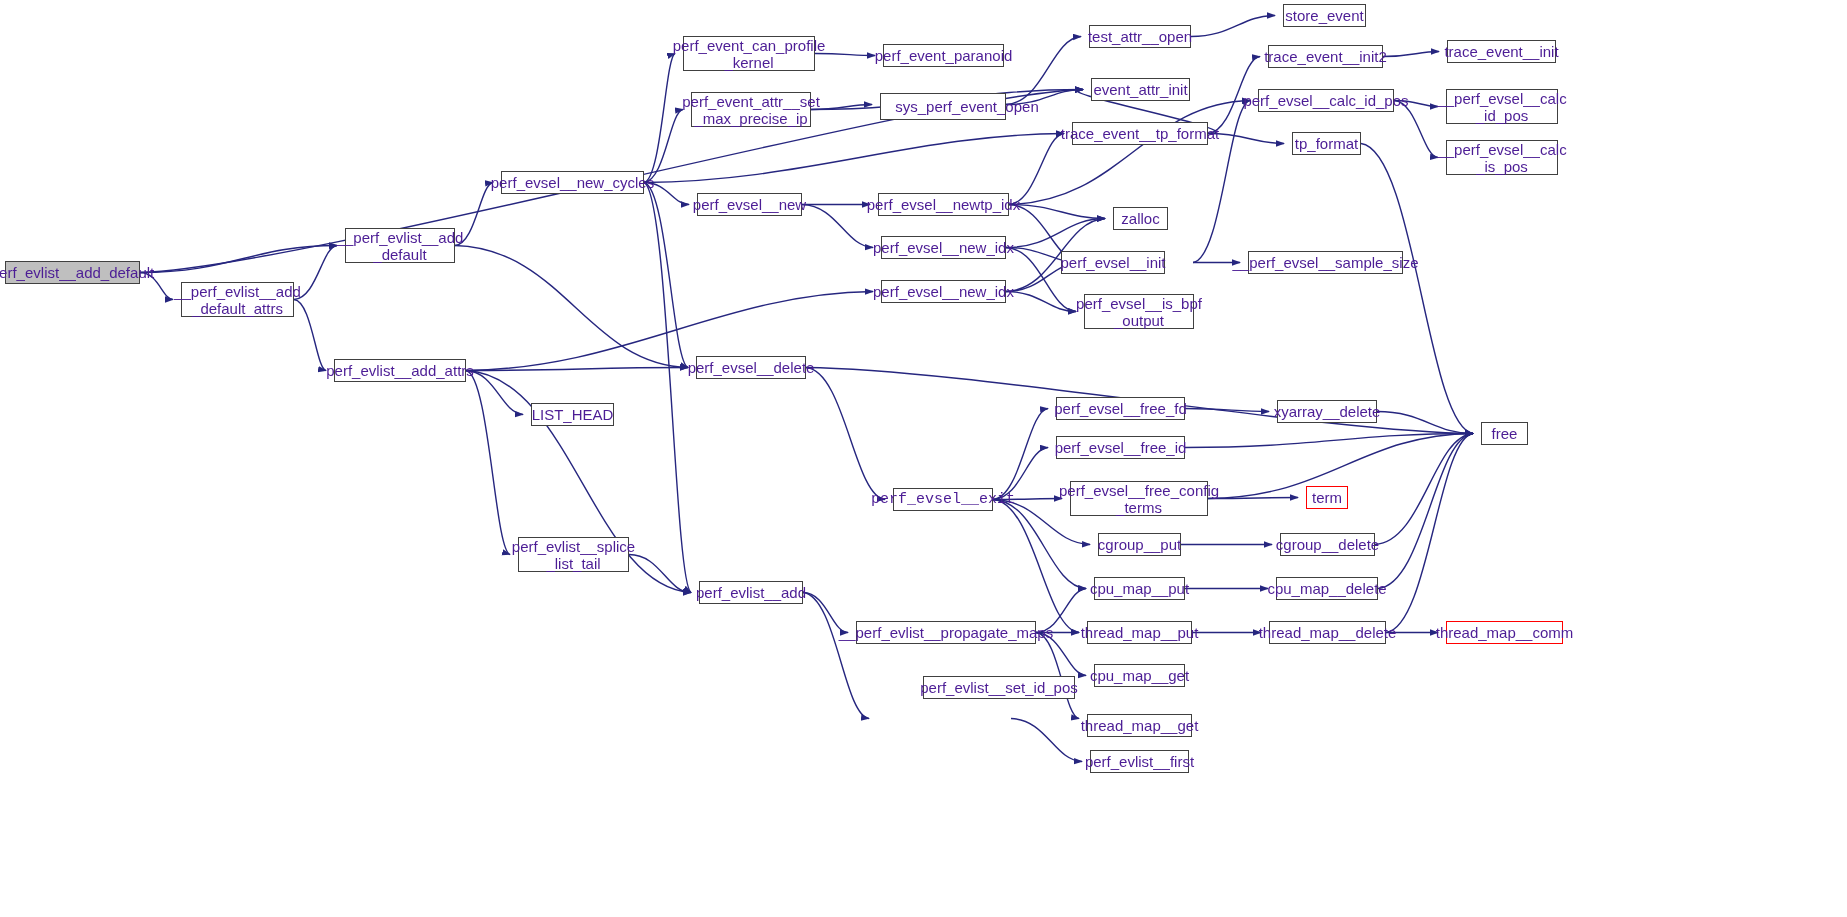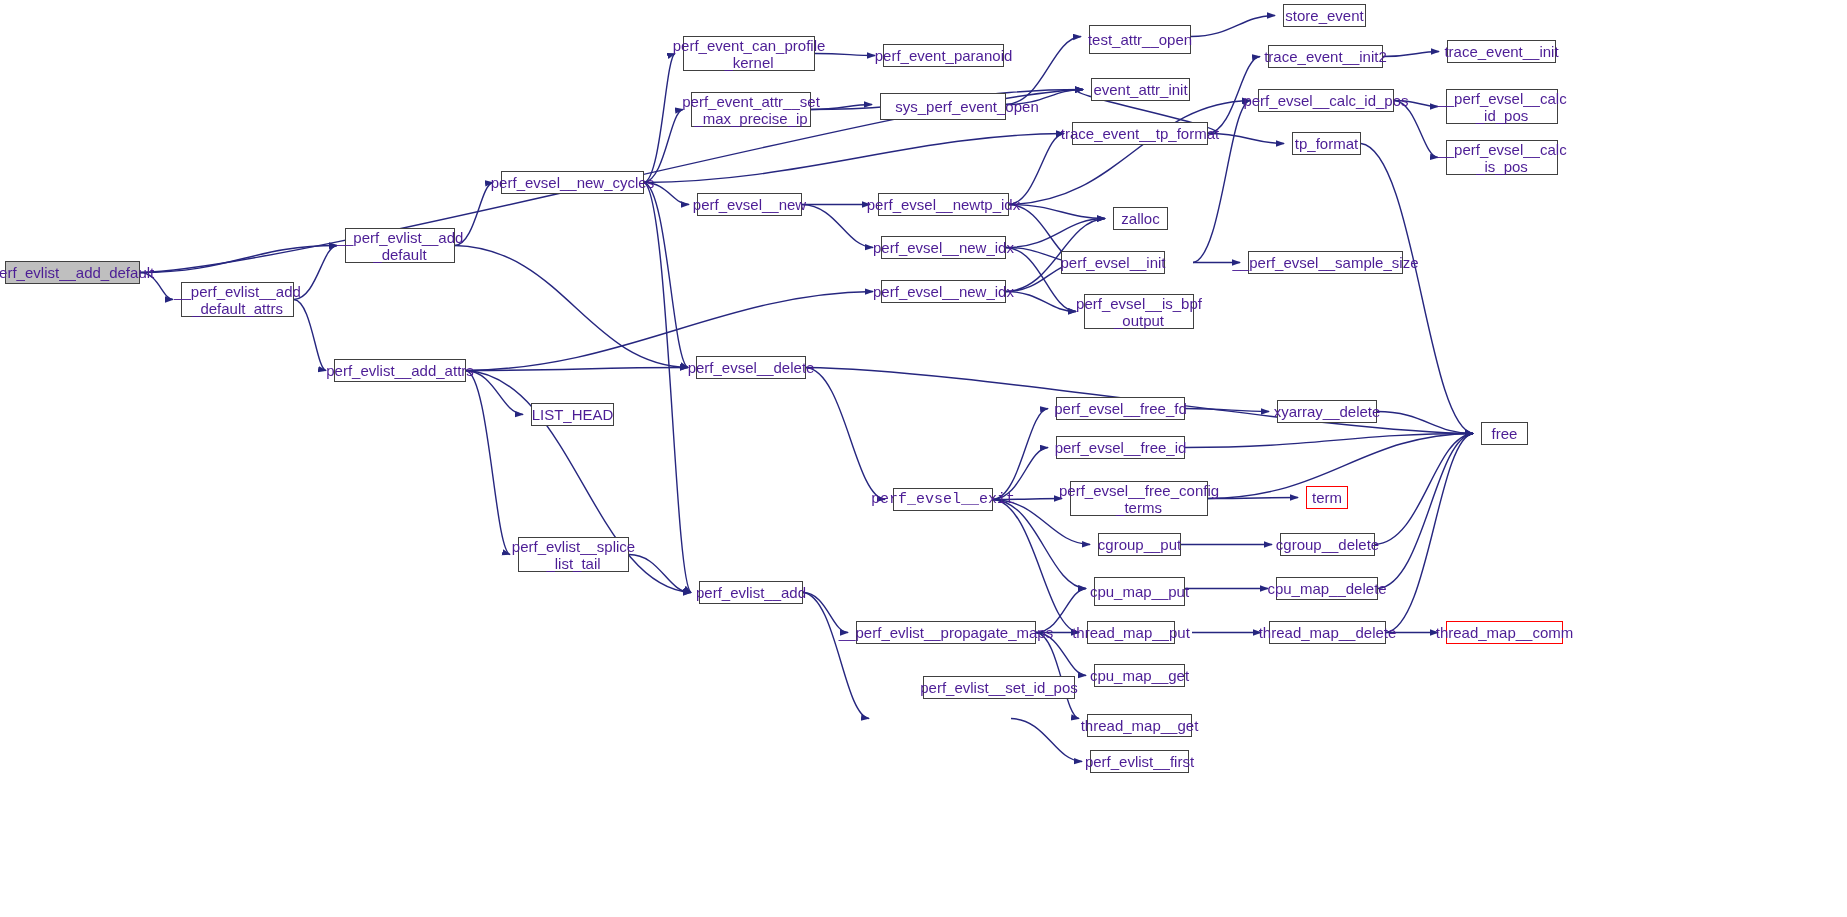--- a/index.html
+++ b/index.html
@@ -138,21 +138,21 @@
 _default_attrs</div>
     <div class="node" style="left: 345px; top: 228px; width: 110px; height: 35px;">__perf_evlist__add
 _default</div>
     <div class="node" style="left: 501px; top: 171px; width: 143px; height: 23px;">perf_evsel__new_cycles</div>
     <div class="node" style="left: 683px; top: 36px; width: 132px; height: 35px;">perf_event_can_profile
 _kernel</div>
     <div class="node" style="left: 691px; top: 92px; width: 120px; height: 35px;">perf_event_attr__set
 _max_precise_ip</div>
     <div class="node" style="left: 883px; top: 44px; width: 121px; height: 23px;">perf_event_paranoid</div>
     <div class="node" style="left: 880px; top: 93px; width: 126px; height: 27px; padding-left: 48px;">sys_perf_event_open</div>
-    <div class="node" style="left: 1089px; top: 25px; width: 102px; height: 29px;">test_attr__open</div>
+    <div class="node" style="left: 1089px; top: 25px; width: 102px; height: 23px;">test_attr__open</div>
     <div class="node" style="left: 1091px; top: 78px; width: 99px; height: 23px;">event_attr_init</div>
     <div class="node" style="left: 1072px; top: 122px; width: 136px; height: 23px;">trace_event__tp_format</div>
     <div class="node" style="left: 1283px; top: 4px; width: 83px; height: 23px;">store_event</div>
     <div class="node" style="left: 1268px; top: 45px; width: 115px; height: 23px;">trace_event__init2</div>
     <div class="node" style="left: 1258px; top: 89px; width: 136px; height: 23px;">perf_evsel__calc_id_pos</div>
     <div class="node" style="left: 1292px; top: 132px; width: 69px; height: 23px;">tp_format</div>
     <div class="node" style="left: 1447px; top: 40px; width: 109px; height: 23px;">trace_event__init</div>
     <div class="node" style="left: 1446px; top: 89px; width: 112px; height: 35px;">__perf_evsel__calc
 _id_pos</div>
     <div class="node" style="left: 1446px; top: 140px; width: 112px; height: 35px;">__perf_evsel__calc
@@ -172,22 +172,22 @@
     <div class="node" style="left: 696px; top: 356px; width: 110px; height: 23px;">perf_evsel__delete</div>
     <div class="node" style="left: 518px; top: 537px; width: 111px; height: 35px;">perf_evlist__splice
 _list_tail</div>
     <div class="node" style="left: 699px; top: 581px; width: 104px; height: 23px;">perf_evlist__add</div>
     <div class="node" style="left: 893px; top: 488px; width: 100px; height: 23px; font-family: Liberation Mono, monospace;">perf_evsel__exit</div>
     <div class="node" style="left: 1056px; top: 397px; width: 129px; height: 23px;">perf_evsel__free_fd</div>
     <div class="node" style="left: 1056px; top: 436px; width: 129px; height: 23px;">perf_evsel__free_id</div>
     <div class="node" style="left: 1070px; top: 481px; width: 138px; height: 35px;">perf_evsel__free_config
 _terms</div>
     <div class="node" style="left: 1098px; top: 533px; width: 83px; height: 23px;">cgroup__put</div>
-    <div class="node" style="left: 1094px; top: 577px; width: 91px; height: 29px;">cpu_map__put</div>
-    <div class="node" style="left: 1087px; top: 621px; width: 88px; height: 23px;">thread_map__put</div>
+    <div class="node" style="left: 1094px; top: 577px; width: 91px; height: 23px;">cpu_map__put</div>
+    <div class="node" style="left: 1087px; top: 621px; width: 105px; height: 23px;">thread_map__put</div>
     <div class="node" style="left: 1094px; top: 664px; width: 91px; height: 23px;">cpu_map__get</div>
     <div class="node" style="left: 1087px; top: 707px; width: 105px; height: 23px; margin-top: 7px;">thread_map__get</div>
     <div class="node" style="left: 1090px; top: 750px; width: 99px; height: 23px;">perf_evlist__first</div>
     <div class="node" style="left: 1277px; top: 400px; width: 100px; height: 23px;">xyarray__delete</div>
     <div class="node red" style="left: 1306px; top: 486px; width: 42px; height: 23px;">term</div>
     <div class="node" style="left: 1280px; top: 533px; width: 95px; height: 23px;">cgroup__delete</div>
     <div class="node" style="left: 1276px; top: 577px; width: 102px; height: 23px;">cpu_map__delete</div>
     <div class="node" style="left: 1269px; top: 621px; width: 117px; height: 23px;">thread_map__delete</div>
     <div class="node red" style="left: 1446px; top: 621px; width: 117px; height: 23px;">thread_map__comm</div>
     <div class="node" style="left: 856px; top: 621px; width: 180px; height: 23px;">__perf_evlist__propagate_maps</div>

